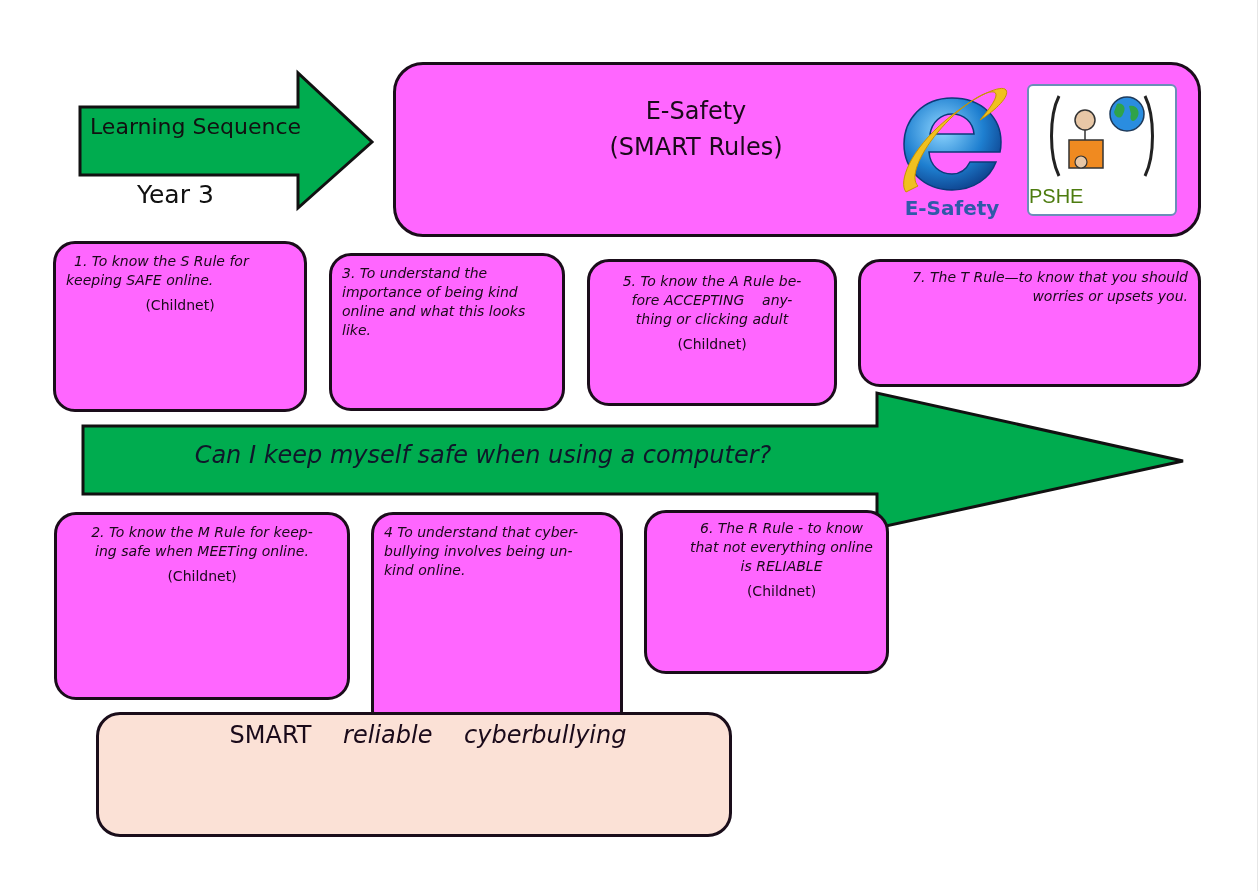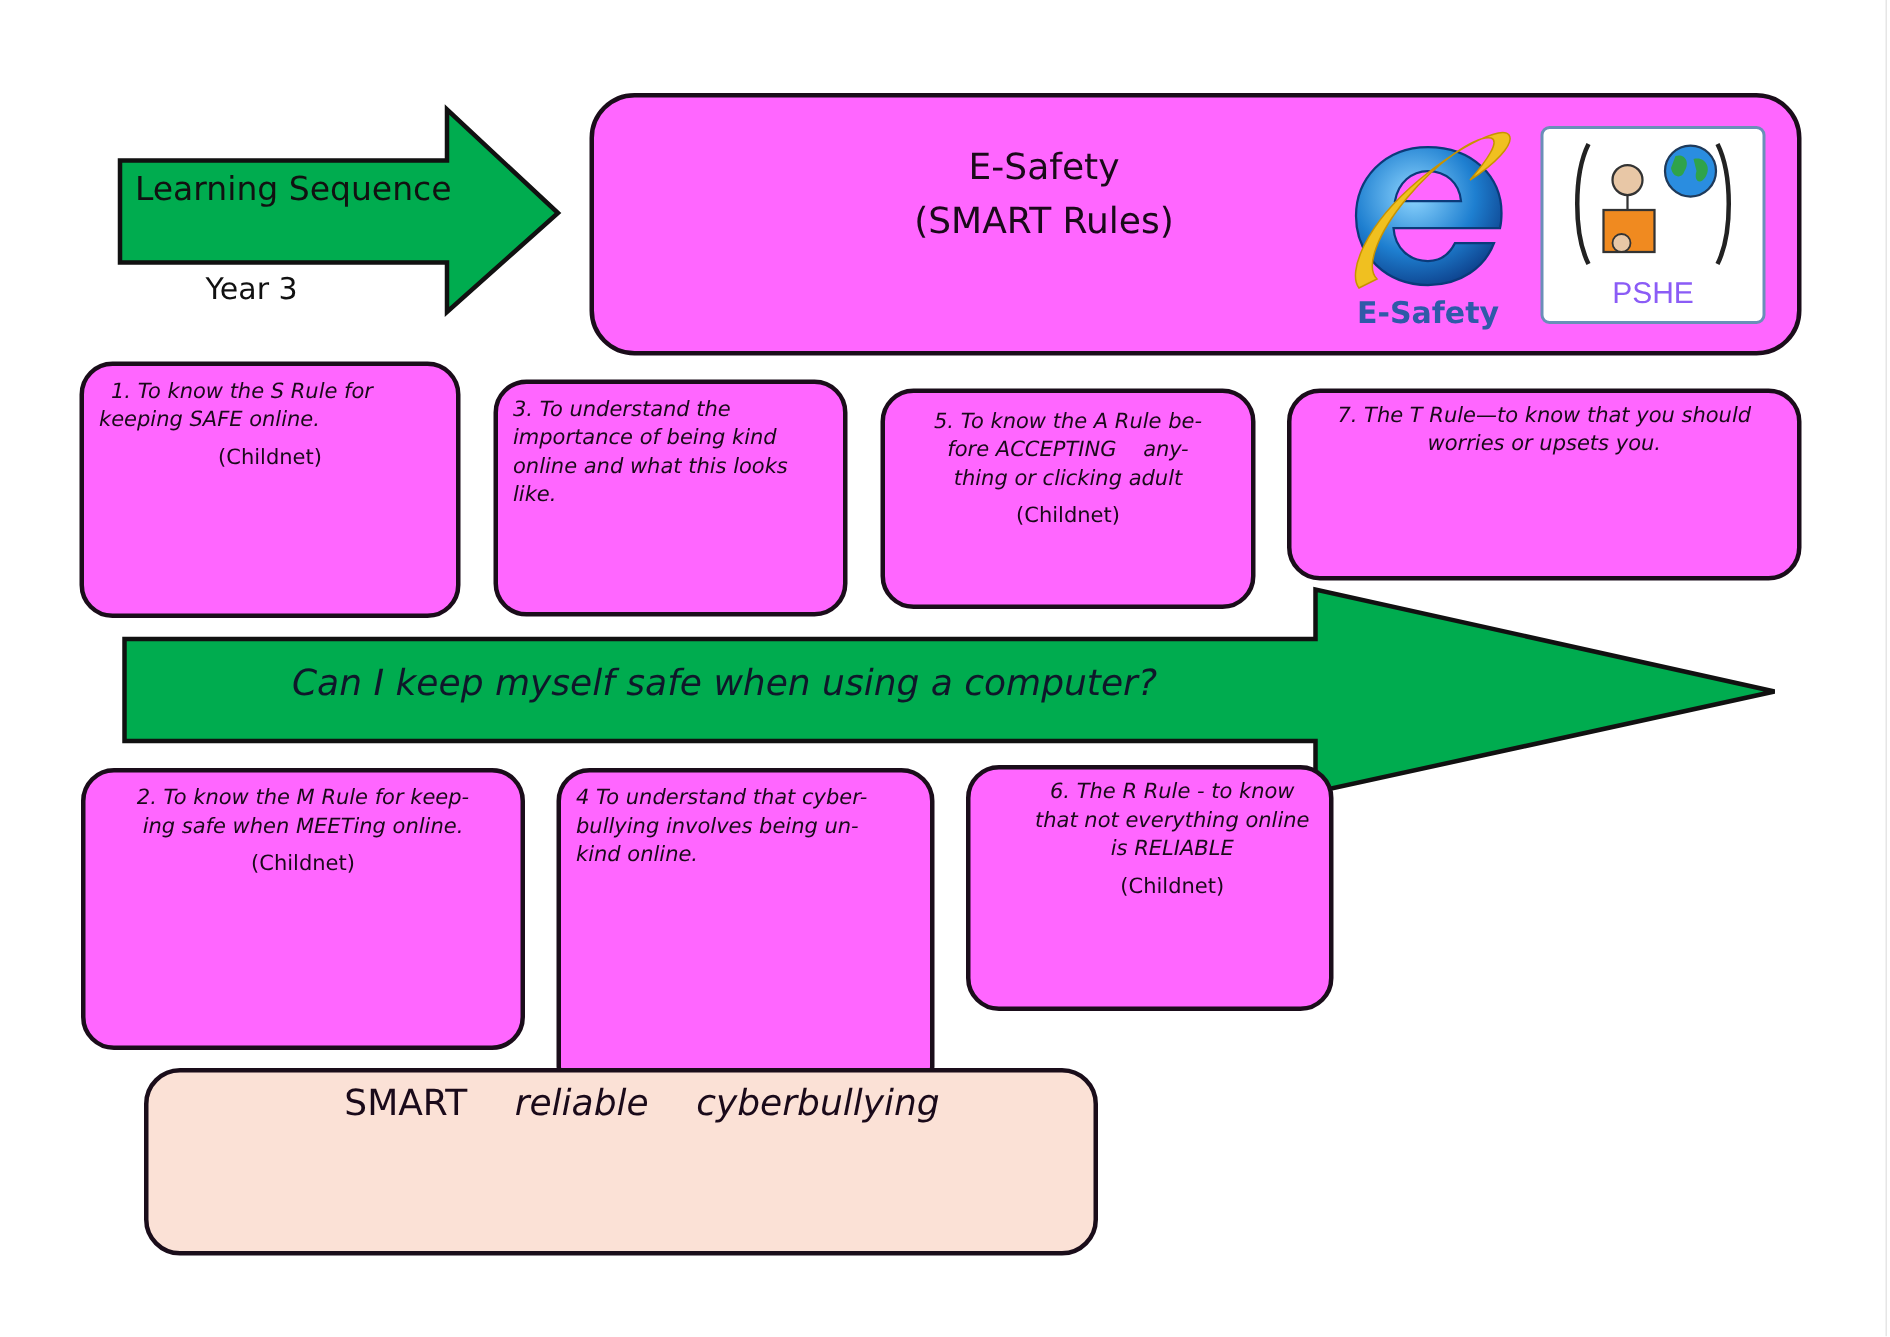--- a/index.html
+++ b/index.html
@@ -39,34 +39,34 @@
     box-sizing: border-box; background: #fbe1d6; border: 3px solid #1a0d1a; border-radius: 24px;
   }
   .vocab-words { position: absolute; left: 0; right: 0; top: 6px; text-align: center; font-size: 24px; padding-left: 28px; }
   .vocab-words span { margin: 0 12px; }
   .vocab-words .cursive { font-style: italic; }
   .ie-logo { position: absolute; left: 896px; top: 80px; width: 112px; height: 140px; }
   .pshe-card {
     position: absolute; left: 1027px; top: 84px; width: 150px; height: 132px;
     background: #ffffff; border: 2px solid #6a8fb8; border-radius: 6px; box-sizing: border-box;
   }
-  .pshe-label { position: absolute; left: 0; right: 0; bottom: 6px; text-align: center; font-size: 20px; color: #8b5cf6; font-family: "Liberation Sans", sans-serif; }
+  .pshe-label { position: absolute; left: 0; right: 0; bottom: 6px; text-align: left; font-size: 20px; color: #4d7c0f; font-family: "Liberation Sans", sans-serif; }
 </style>
 </head>
 <body>
 
 <div class="edge-line"></div>
 
 <svg class="shape" width="1260" height="891">
   <polygon points="80,107 298,107 298,73 372,142 298,208 298,175 80,175" fill="#00ac4f" stroke="#111" stroke-width="3" stroke-linejoin="miter"></polygon>
   <polygon points="83,426 877,426 877,393 1183,461 877,528 877,494 83,494" fill="#00ac4f" stroke="#111" stroke-width="3" stroke-linejoin="miter"></polygon>
 </svg>
 
 <div class="arrow-label" style="left:90px; top:114px; font-size:22px;">Learning Sequence</div>
-<div class="arrow-label" style="left:137px; top:180px; font-size:20px;">Year 3</div>
+<div class="arrow-label" style="left:137px; top:180px; font-size:25px;">Year 3</div>
 
 <div class="title-box">
   <div class="title-text">
     <div>E-Safety</div>
     <div>(SMART Rules)</div>
   </div>
 </div>
 
 <div class="ie-logo">
   <svg width="112" height="140" viewBox="0 0 112 140">
@@ -110,21 +110,21 @@
   <span class="line">like.</span>
 </div>
 
 <div class="card center" style="left:587px; top:259px; width:250px; height:147px; text-align:center; padding-top:10px;">
   <span class="line">5. To know the A Rule be-</span>
   <span class="line" style="white-space:pre;">fore ACCEPTING    any-</span>
   <span class="line">thing or clicking adult</span>
   <span class="src">(Childnet)</span>
 </div>
 
-<div class="card" style="left:858px; top:259px; width:343px; height:128px; text-align:center; padding-top:6px;">
+<div class="card" style="left:858px; top:259px; width:343px; height:128px; text-align:right; padding-top:6px;">
   <span class="line">7. The T Rule—to know that you should</span>
   <span class="line">worries or upsets you.</span>
 </div>
 
 <div class="question">Can I keep myself safe when using a computer?</div>
 
 <div class="card" style="left:54px; top:512px; width:296px; height:188px; text-align:center; padding-top:8px;">
   <span class="line">2. To know the M Rule for keep-</span>
   <span class="line">ing safe when MEETing online.</span>
   <span class="src">(Childnet)</span>

